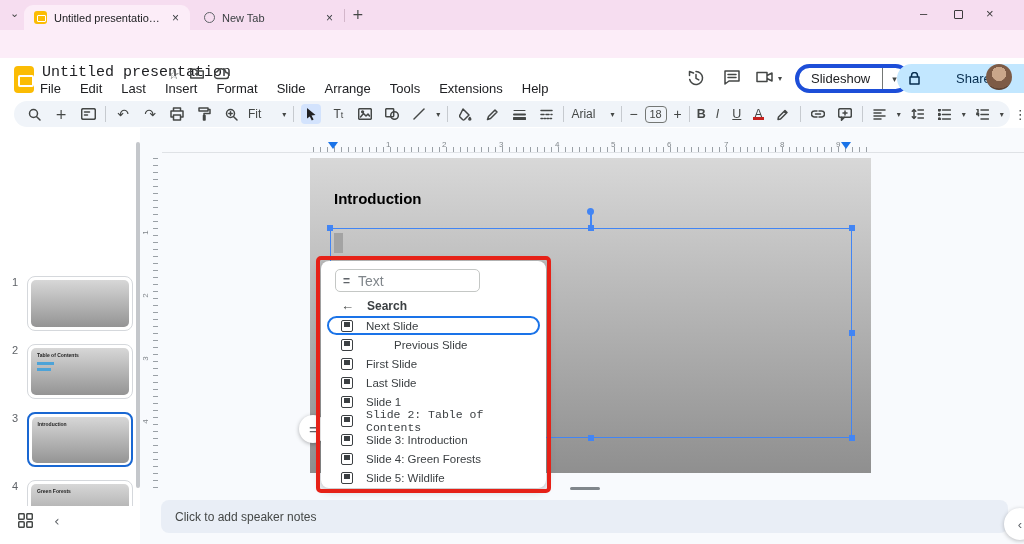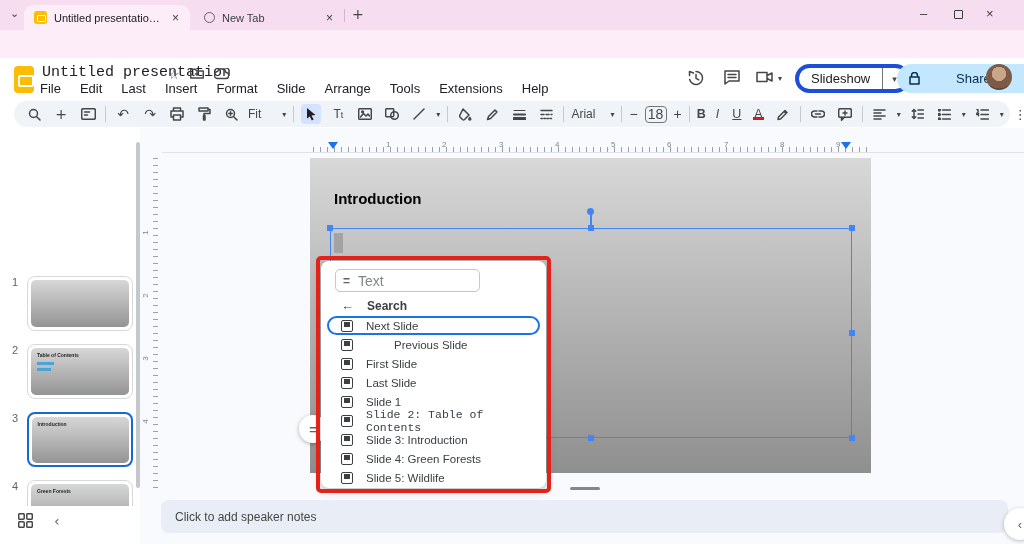--- a/index.html
+++ b/index.html
@@ -49,21 +49,21 @@
   .share .dd { font-size:9px; color:#072e4f; padding-left:4px; border-left:1px solid #9fcdea; margin-left:3px; height:16px; display:flex; align-items:center; }
 
   
   .toolbar { left:14px; top:101px; width:996px; height:26px; background:#f0f4f9; border-radius:13px;
              display:flex; align-items:center; padding:0 10px; gap:7px; }
   .tbi { width:20px; height:20px; display:flex; align-items:center; justify-content:center; flex:0 0 auto; border-radius:4px; }
   .tbi.sel { background:#d3e3fd; }
   .tsep { width:1px; height:16px; background:#c6cacf; flex:0 0 auto; }
   .tlabel { font-size:12px; color:#444746; flex:0 0 auto; }
   .ddc { font-size:8px; color:#444746; flex:0 0 auto; }
-  .fontsize-box { width:22px; height:17px; border:1px solid #747775; border-radius:4px; font-size:14px; color:#444746;
+  .fontsize-box { width:22px; height:17px; border:1px solid #747775; border-radius:4px; font-size:11px; color:#444746;
                   display:flex; align-items:center; justify-content:center; flex:0 0 auto; background:#f0f4f9; }
   .fmt { font-size:12.5px; color:#444746; }
   .a-red { position:relative; }
   .a-red::after { content:""; position:absolute; left:2px; right:2px; bottom:1px; height:3px; background:#c5221f; }
 
   
   .film { left:0; top:128px; width:140px; height:378px; background:#fff; }
   .fnum { position:absolute; left:12px; font-size:11px; color:#5f6368; }
   .thumb { position:absolute; left:27px; width:106px; height:55px; background:#fff; border:1px solid #d5d8dc; border-radius:8px; padding:3px; }
   .thumb .tin { width:100%; height:100%; border-radius:5px; background:linear-gradient(#d7d7d7,#949494); position:relative; overflow:hidden; }

